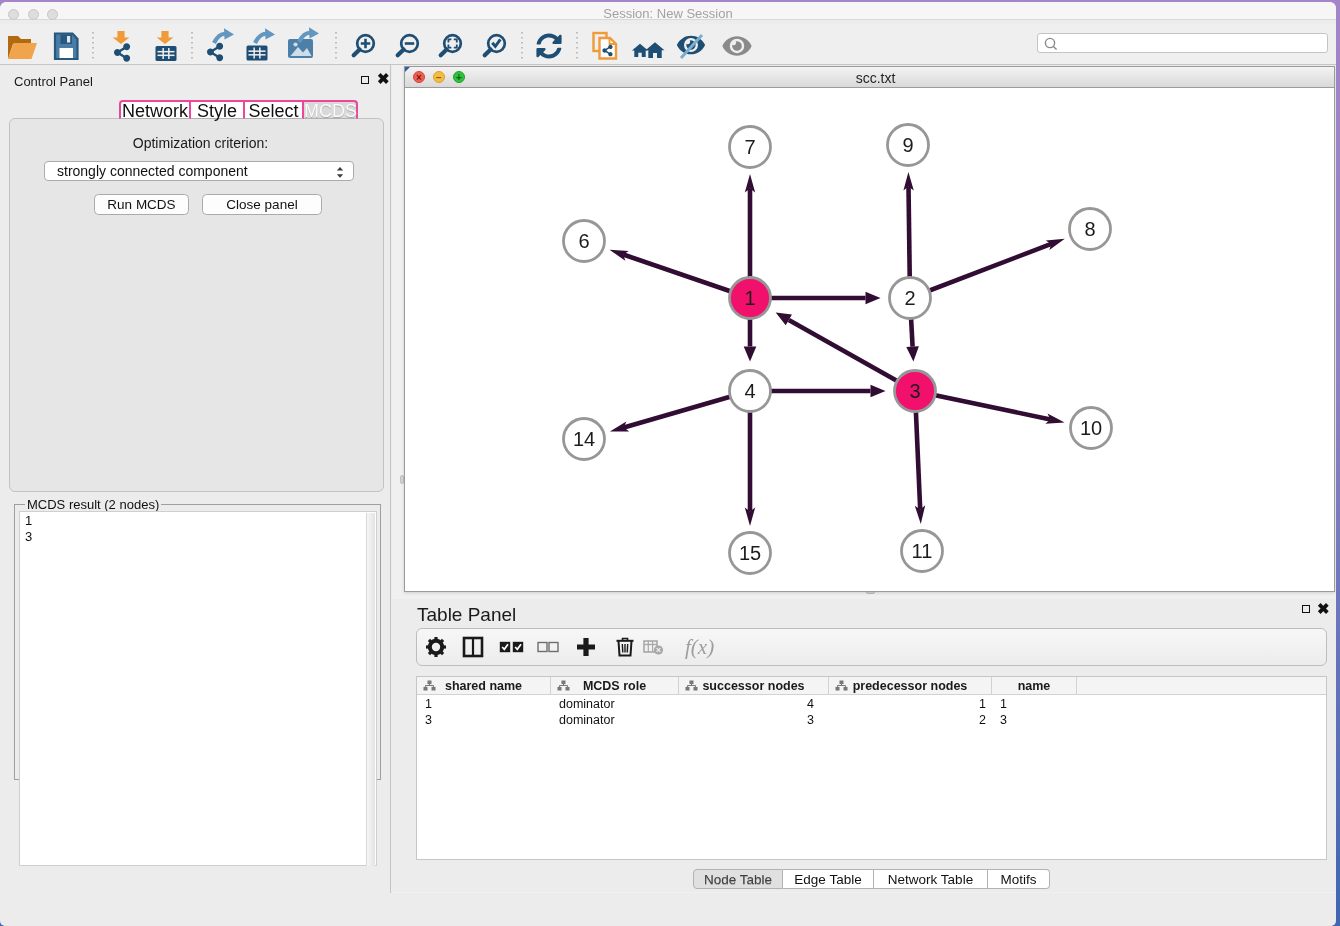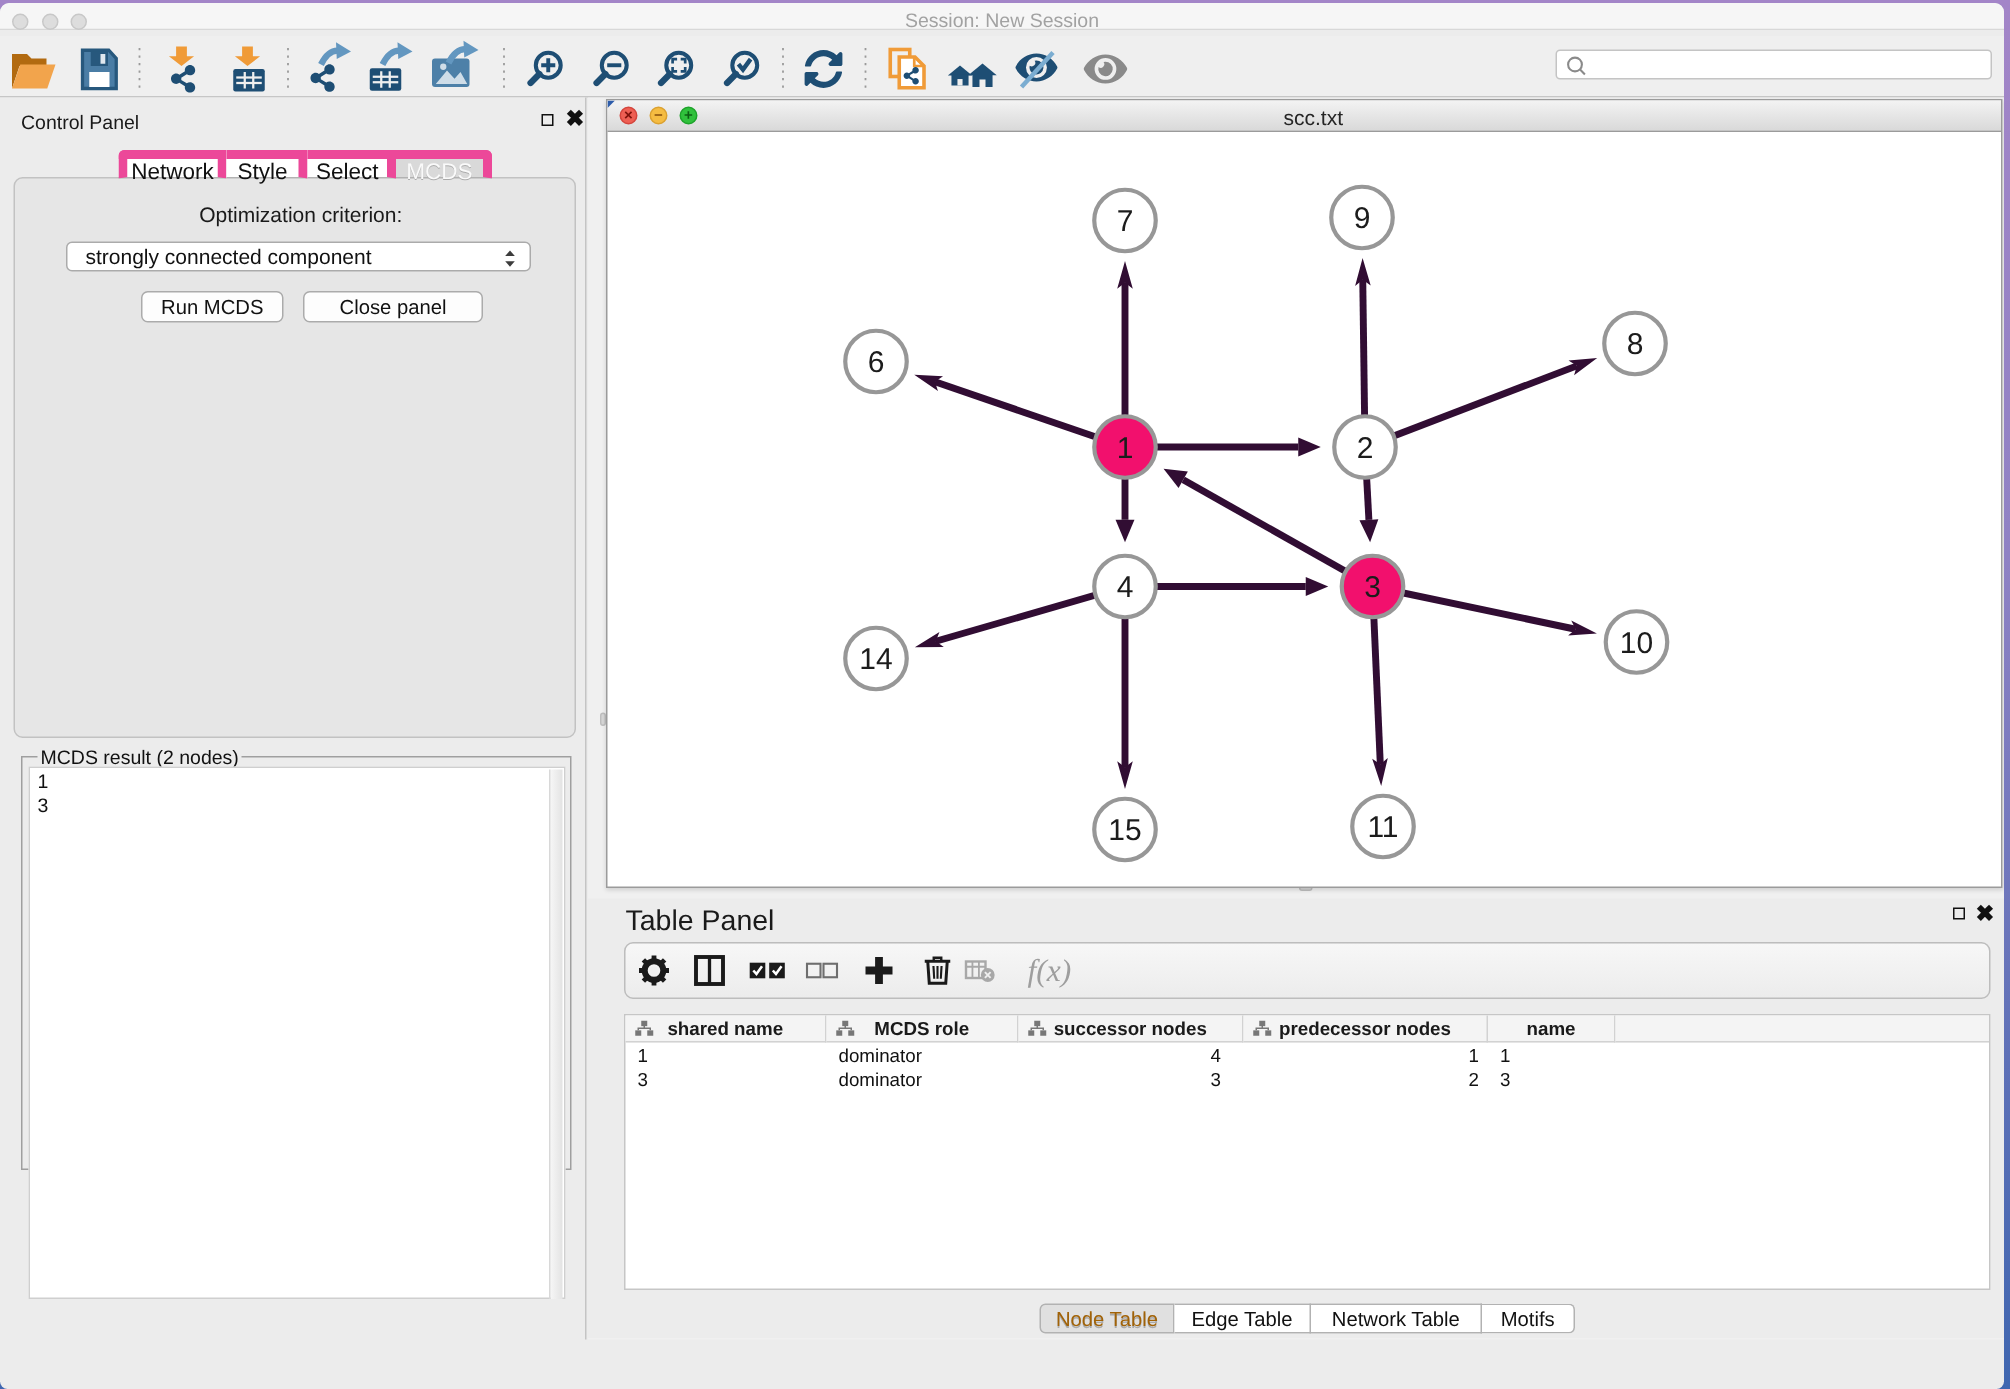--- a/index.html
+++ b/index.html
@@ -22,22 +22,22 @@
              background:#fff; border:1px solid #c4c4c4; border-radius:3px; }
 
 #cpanel { position:absolute; left:0; top:63px; width:391px; height:828px;
           background:#ececec; border-right:1px solid #c4c4c4; }
 #cpanel-title { position:absolute; left:14px; top:9px; font-size:13px; color:#1a1a1a; }
 .panel-float { position:absolute; top:11px; width:8px; height:8px; border:1.5px solid #111; }
 .panel-close { position:absolute; top:5px; font-size:15px; font-weight:bold; color:#111; }
 #cp-box { position:absolute; left:9px; top:53px; width:375px; height:374px;
           background:#e6e6e6; border:1px solid #c2c2c2; border-radius:6px; }
 .cptab { position:absolute; top:35px; height:19px; background:#fff;
-         border:6px solid #ec4899; border-bottom:1px solid #b2b2b2;
-         font-size:15px; color:#111; text-align:center; line-height:18px; z-index:3; }
+         border:2px solid #ec4899; border-bottom:1px solid #b2b2b2;
+         font-size:18px; color:#111; text-align:center; line-height:18px; z-index:3;margin-left:40px; }
 #opt-label { position:absolute; left:5px; top:70px; width:391px; text-align:center;
              font-size:14px; color:#1a1a1a; }
 #dropdown { position:absolute; left:44px; top:96px; width:310px; height:20px;
             background:#fff; border:1px solid #ababab; border-radius:4px;
             font-size:14px; color:#111; line-height:19px; padding-left:12px; }
 .btn { position:absolute; top:129px; height:21px; background:#fdfdfd;
        border:1px solid #ababab; border-radius:4.5px; font-size:13.5px;
        color:#111; text-align:center; line-height:19px; }
 #resultbox { position:absolute; left:14px; top:439px; width:367px; height:276px;
              border:1px solid #9f9f9f; }
@@ -172,21 +172,21 @@
       </div>
   </div>
   <div id="cpanel">
     <div id="cpanel-title">Control Panel</div>
     <div class="panel-float" style="left:361px;"></div>
     <div class="panel-close" style="left:377px;">✖</div>
     <div id="cp-box"></div>
     <div class="cptab" style="left:79px; width:72px; border-radius:4px 0 0 0;">Network</div>
     <div class="cptab" style="left:151px; width:54px; border-left:none;">Style</div>
     <div class="cptab" style="left:205px; width:59px; border-left:none;">Select</div>
-    <div class="cptab" style="left:264px; width:64px; border-left:none; border-radius:0 4px 0 0; background:#d9d9d9; color:#fafafa; text-shadow:0 1px 0 #aaa;">MCDS</div>
+    <div class="cptab" style="left:264px; width:54px; border-left:none; border-radius:0 4px 0 0; background:#d9d9d9; color:#fafafa; text-shadow:0 1px 0 #aaa;">MCDS</div>
     <div id="dropdown">strongly connected component
       <svg width="8" height="13" viewBox="0 0 8 13" style="position:absolute; right:9px; top:3.5px;">
         <path d="M0.8 4.6 L4 1 L7.2 4.6 Z" fill="#3c3c3c"></path>
         <path d="M0.8 8.2 L4 11.8 L7.2 8.2 Z" fill="#3c3c3c"></path>
       </svg>
     </div>
     <div id="opt-label">Optimization criterion:</div>
     <div class="btn" style="left:94px; width:95px;">Run MCDS</div>
     <div class="btn" style="left:202px; width:120px;">Close panel</div>
     <div id="resultbox">
@@ -348,19 +348,19 @@
 <div class="td" style="left:142px; top:19px;">dominator</div>
 <div class="td" style="left:262px; width:135px; top:19px; text-align:right;">4</div>
 <div class="td" style="left:412px; width:157px; top:19px; text-align:right;">1</div>
 <div class="td" style="left:583px; top:19px;">1</div>
 <div class="td" style="left:8px; top:35px;">3</div>
 <div class="td" style="left:142px; top:35px;">dominator</div>
 <div class="td" style="left:262px; width:135px; top:35px; text-align:right;">3</div>
 <div class="td" style="left:412px; width:157px; top:35px; text-align:right;">2</div>
 <div class="td" style="left:583px; top:35px;">3</div>
         </div>
-      <div class="btab" style="left:301px; width:90px; border-radius:4px 0 0 4px; background:#e0e0e0; color:#a16207; text-shadow:0 1px 0 #aaa;">Node Table</div>
+      <div class="btab" style="left:301px; width:90px; border-radius:4px 0 0 4px; background:#e0e0e0; color:#404040; text-shadow:0 1px 0 #aaa;">Node Table</div>
       <div class="btab" style="left:391px; width:91px; border-left:none;">Edge Table</div>
       <div class="btab" style="left:482px; width:114px; border-left:none;">Network Table</div>
       <div class="btab" style="left:596px; width:62px; border-left:none; border-radius:0 4px 4px 0;">Motifs</div>
     </div>
   </div>
 </div>
 
 </body></html>

